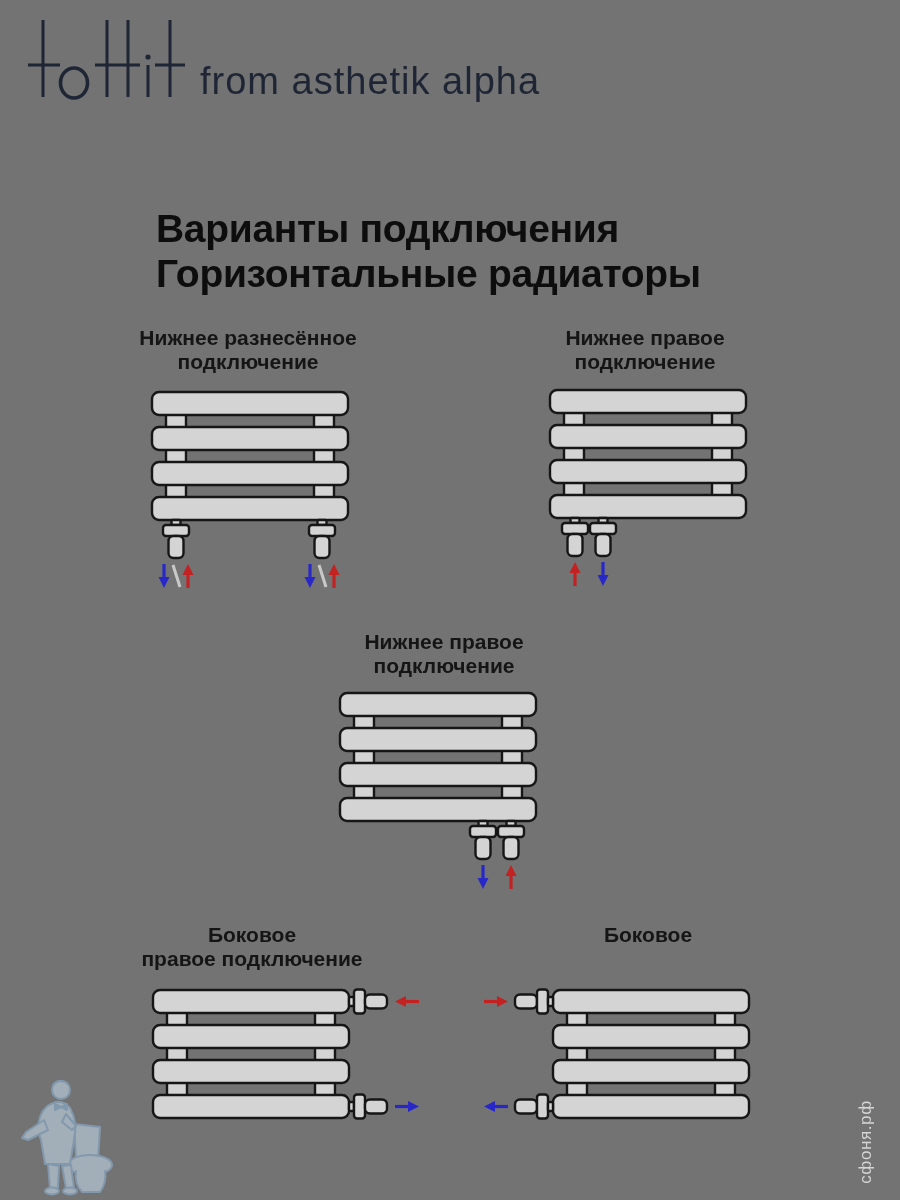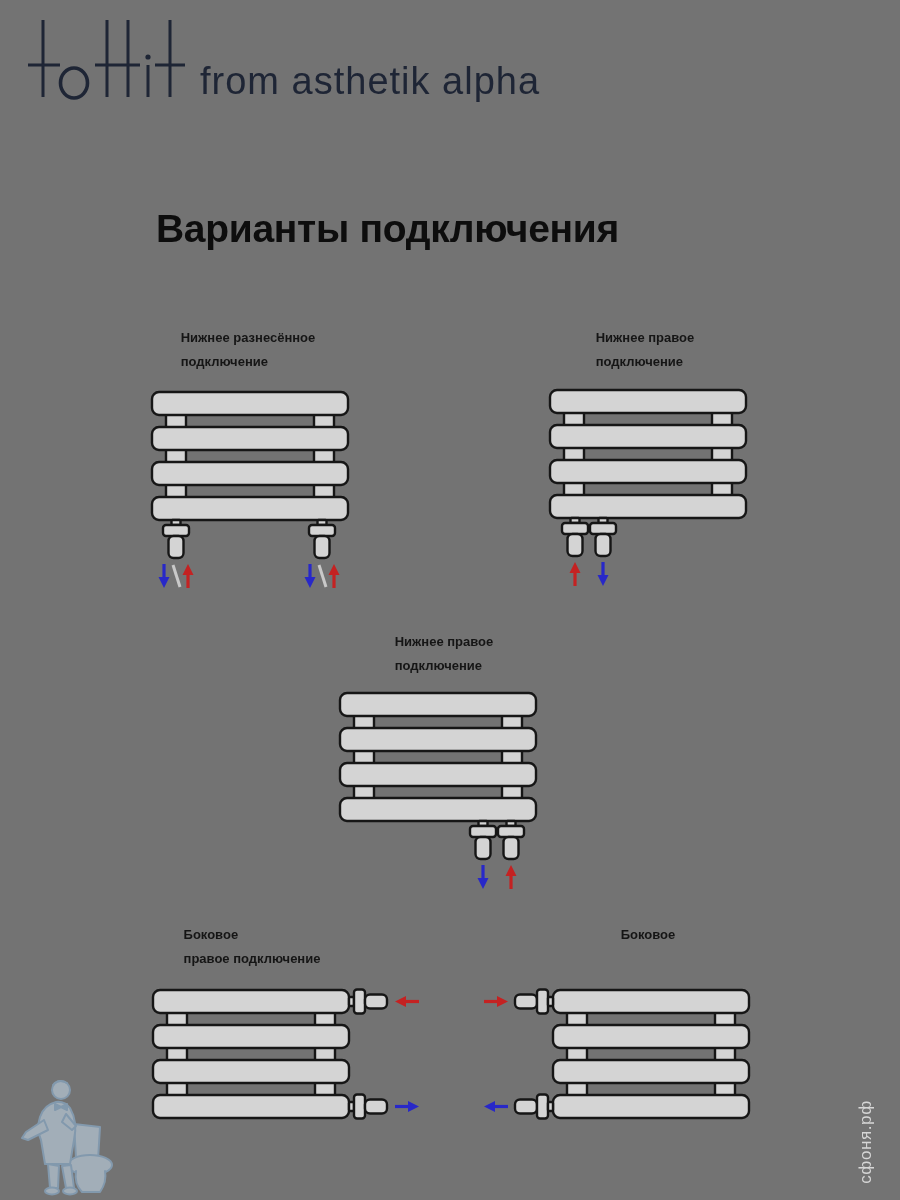--- a/index.html
+++ b/index.html
@@ -15,21 +15,21 @@
   }
   
   .title {
     position:absolute; left:148px; top:198px; margin:8px;
     font-size:39px; line-height:45px; font-weight:700; letter-spacing:-0.3px;
     color:#0d0d0d; white-space:nowrap;
   }
   
   .dlabel {
     position:absolute; transform:translateX(-50%);
-    text-align:left; font-weight:700; font-size:13px; line-height:24px;
+    text-align:center; font-weight:700; font-size:21px; line-height:24px;
     color:#151515; white-space:nowrap;
   }
   .dlabel span { display:block; }
   .rad { position:absolute; }
   
   .plumber { position:absolute; left:14px; top:1072px; opacity:0.55; }
   .site-wm {
     position:absolute; left:866px; top:1142px;
     transform:translate(-50%,-50%) rotate(-90deg);
     color:#d6d6d6; font-size:17px; letter-spacing:0.6px; white-space:nowrap;
@@ -51,20 +51,21 @@
       <line x1="120" y1="49" x2="120" y2="81"></line>
       <line x1="142" y1="4" x2="142" y2="81"></line>
       <line x1="127" y1="49" x2="157" y2="49"></line>
     </g>
     <circle cx="120" cy="41" r="2.6" fill="#1e2535"></circle>
   </svg>
   <div class="tagline">from asthetik alpha</div>
 
   <h1 class="title">
     <span>Варианты подключения</span><br>
+    <span>Горизонтальные радиаторы</span>
   </h1>
 
   <div class="dlabel" style="left:248px; top:326px;">
     <span>Нижнее разнесённое</span>
     <span>подключение</span>
   </div>
   <svg class="rad" style="left:148px; top:390px;" width="204" height="204" viewBox="0 0 204 204">
       <rect x="18" y="12" width="20" height="106" rx="2" fill="#d4d4d4" stroke="#161616" stroke-width="2.4"></rect>
       <rect x="166" y="12" width="20" height="106" rx="2" fill="#d4d4d4" stroke="#161616" stroke-width="2.4"></rect>
       <rect x="4" y="2" width="196" height="23" rx="7" fill="#d4d4d4" stroke="#161616" stroke-width="2.4"></rect>

